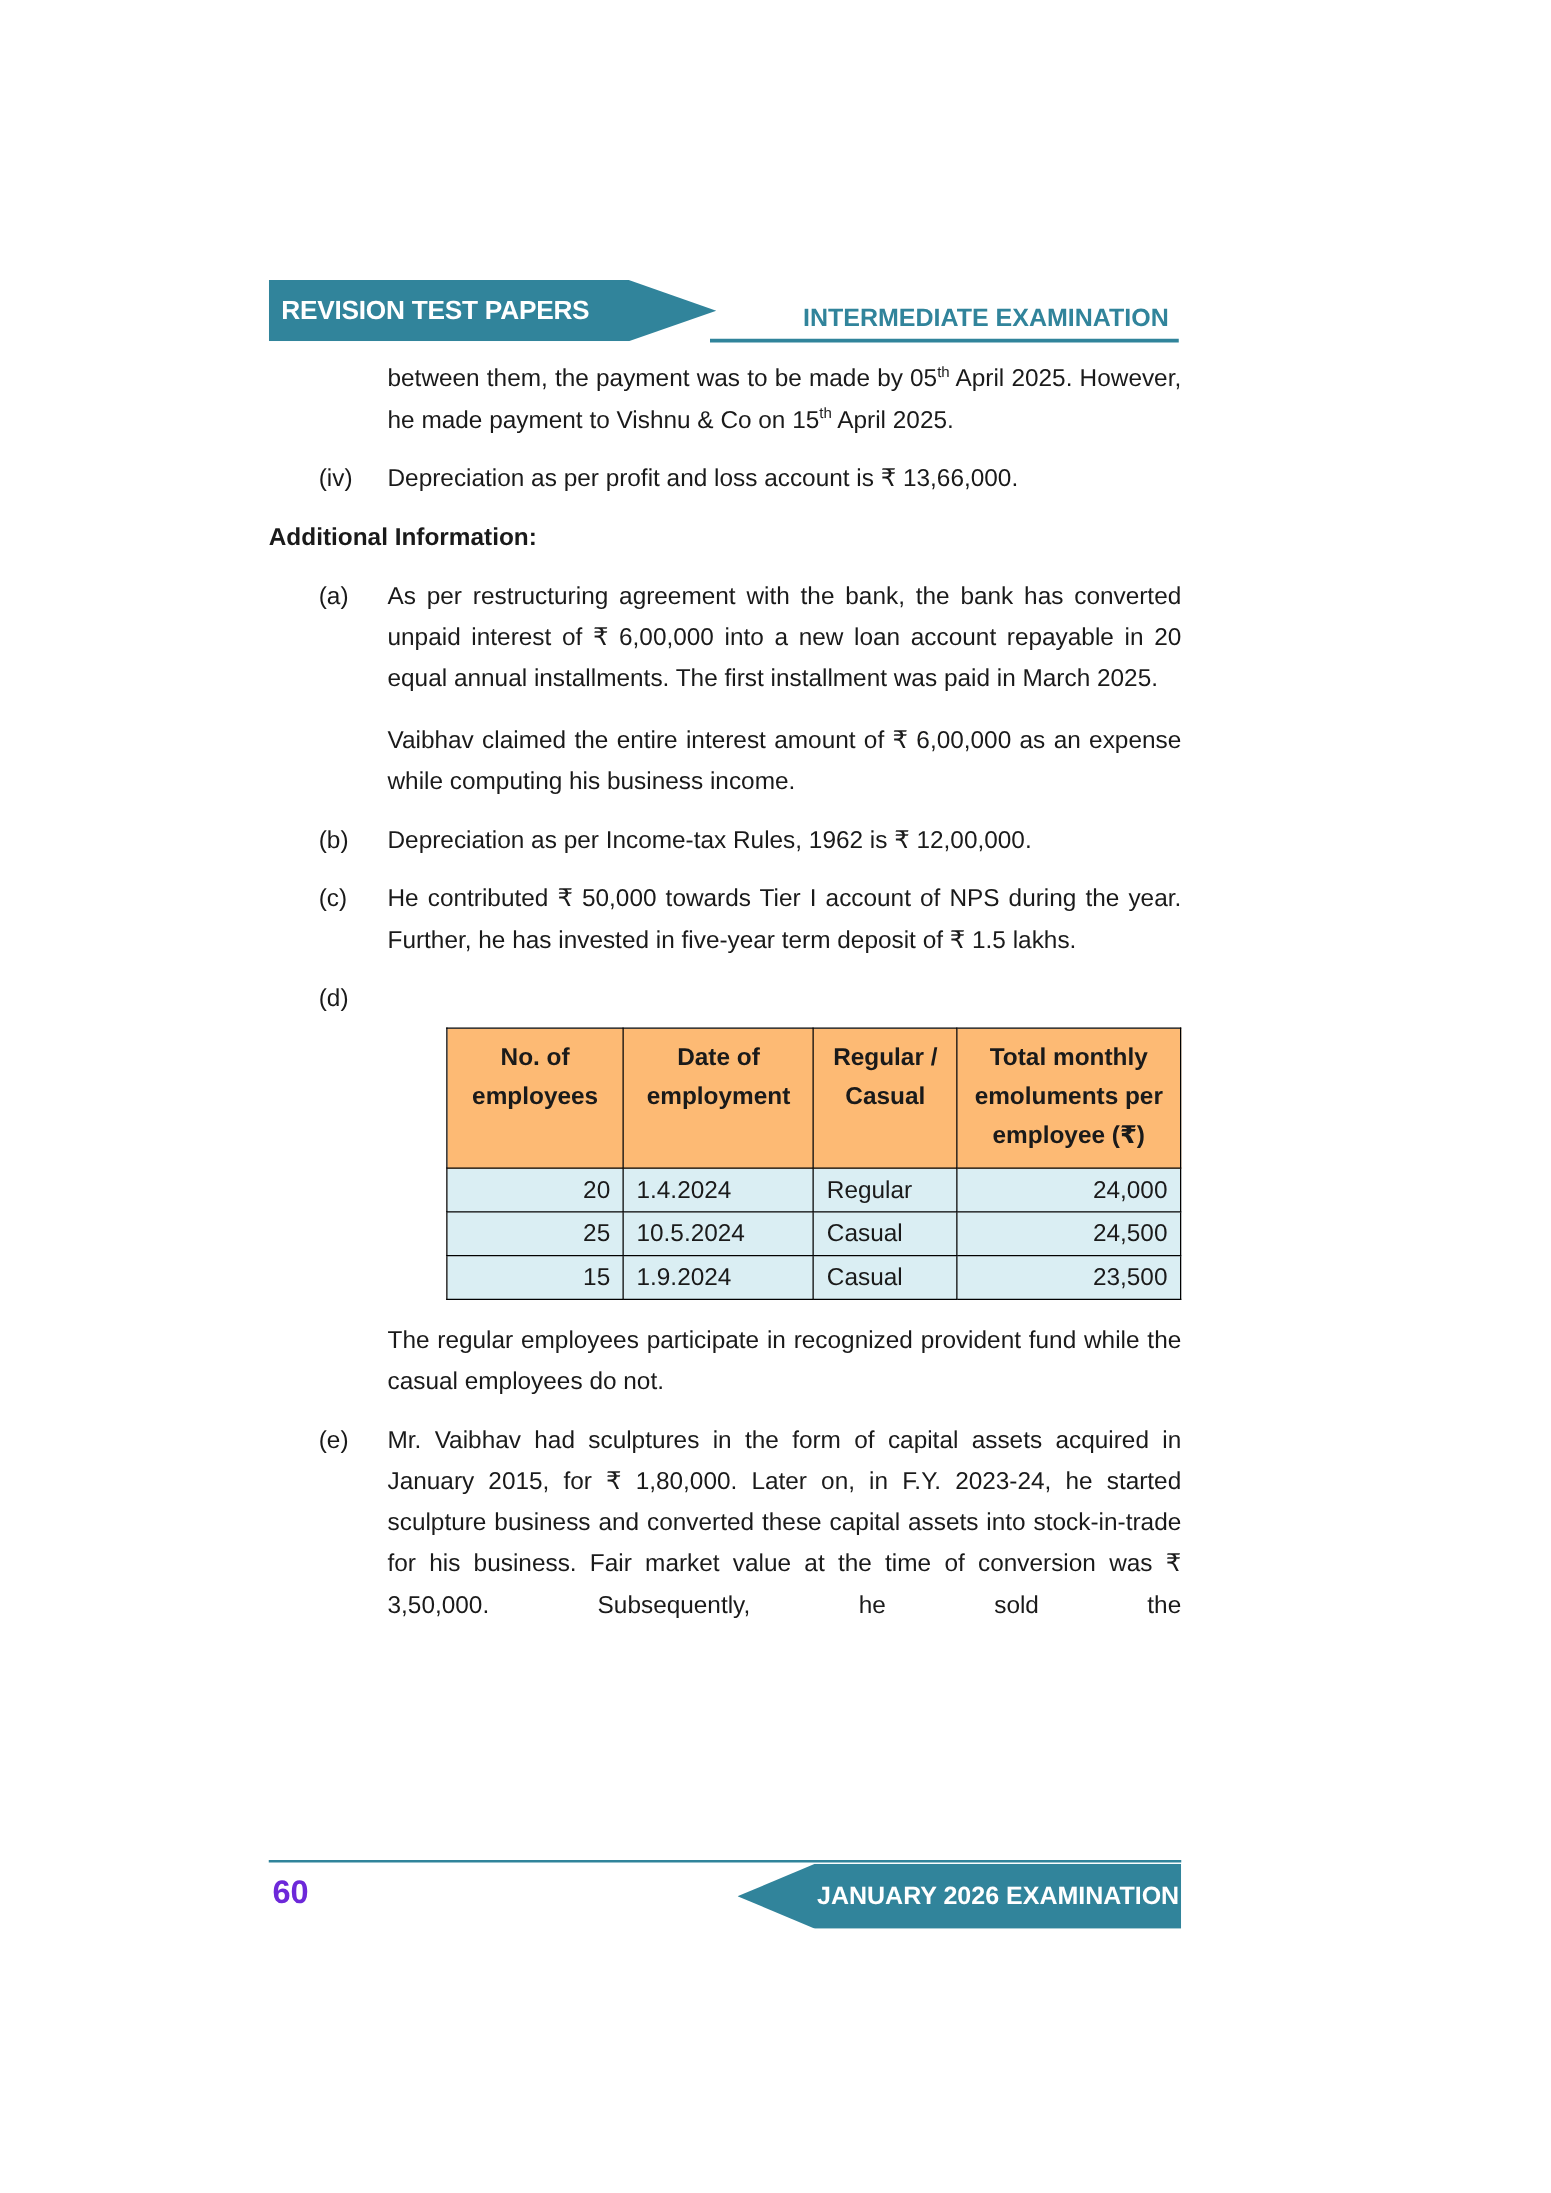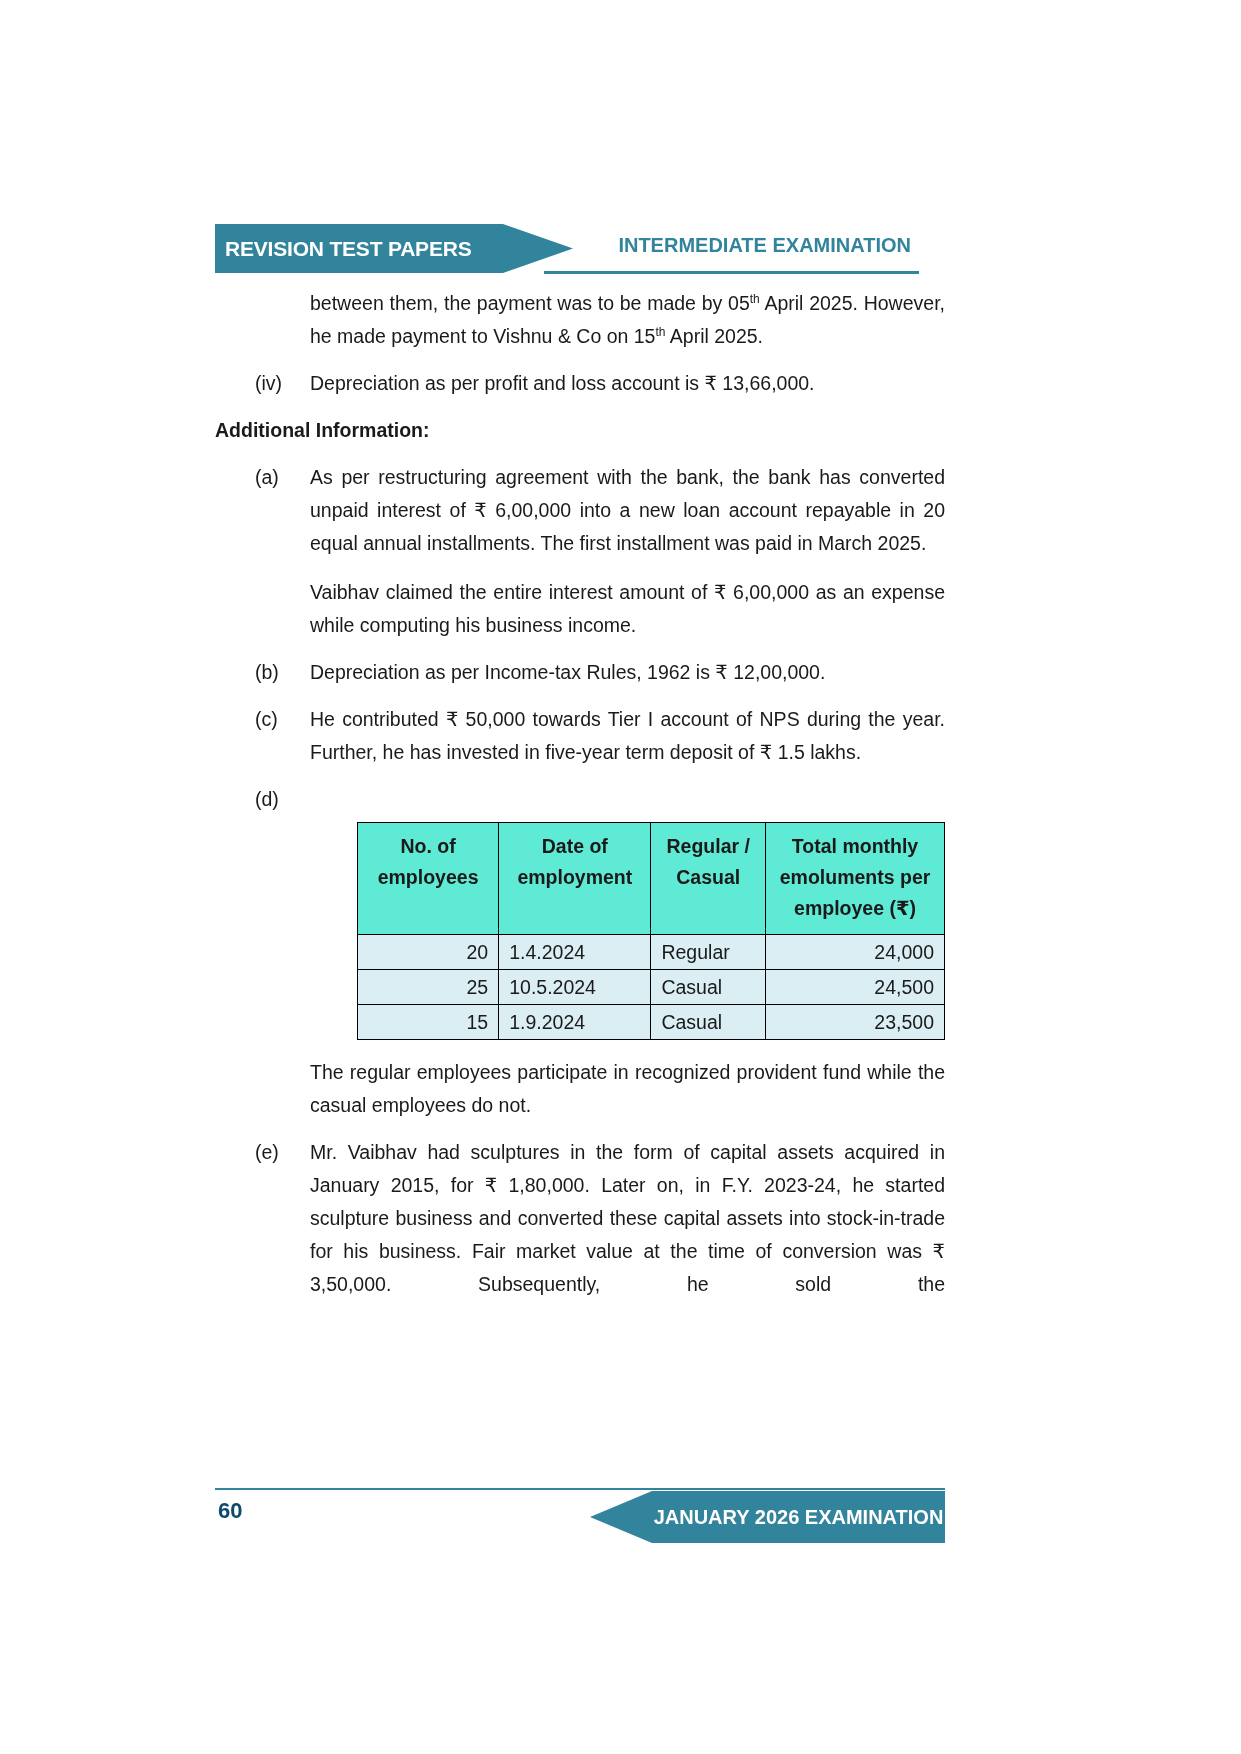--- a/index.html
+++ b/index.html
@@ -29,27 +29,27 @@
   .header-banner-label {
     color: #ffffff;
     font-weight: bold;
     font-size: 21px;
     padding-left: 10px;
     letter-spacing: -0.2px;
     white-space: nowrap;
   }
   .header-title-wrap {
     position: absolute;
-    left: 544px;
+    left: 568px;
     top: 224px;
     width: 375px;
     height: 50px;
     border-bottom: 3px solid #31849B;
     display: flex;
-    align-items: center;
+    align-items: flex-end;
     justify-content: flex-end;
     padding: 0 8px 4px 0;
   }
   .header-title {
     color: #31849B;
     font-weight: bold;
     font-size: 20px;
     white-space: nowrap;
   }
 
@@ -80,21 +80,21 @@
     border-collapse: collapse;
     table-layout: fixed;
     margin: 6px 0 16px 142px;
     font-size: 19.5px;
   }
   .emp-table col.c1 { width: 160px; }
   .emp-table col.c2 { width: 169px; }
   .emp-table col.c3 { width: 132px; }
   .emp-table col.c4 { width: 214px; }
   .emp-table th {
-    background: #5eead4;
+    background: #fdba74;
     border: 1px solid #000000;
     font-weight: bold;
     text-align: center;
     vertical-align: top;
     padding: 8px 6px 10px 6px;
     height: 94px;
     line-height: 31px;
   }
   .emp-table td {
     background: #DAEEF3;
@@ -112,23 +112,23 @@
     left: 215px;
     top: 1488px;
     width: 730px;
     height: 2px;
     background: #31849B;
   }
   .page-number {
     position: absolute;
     left: 218px;
     top: 1498px;
-    color: #0c4a6e;
-    font-weight: bold;
-    font-size: 22px;
+    color: #6d28d9;
+    font-weight: bold;
+    font-size: 26px;
   }
   .footer-banner {
     position: absolute;
     left: 590px;
     top: 1491px;
     width: 355px;
     height: 52px;
     background: #31849B;
     clip-path: polygon(62px 0, 100% 0, 100% 100%, 62px 100%, 0 50%);
     display: flex;

